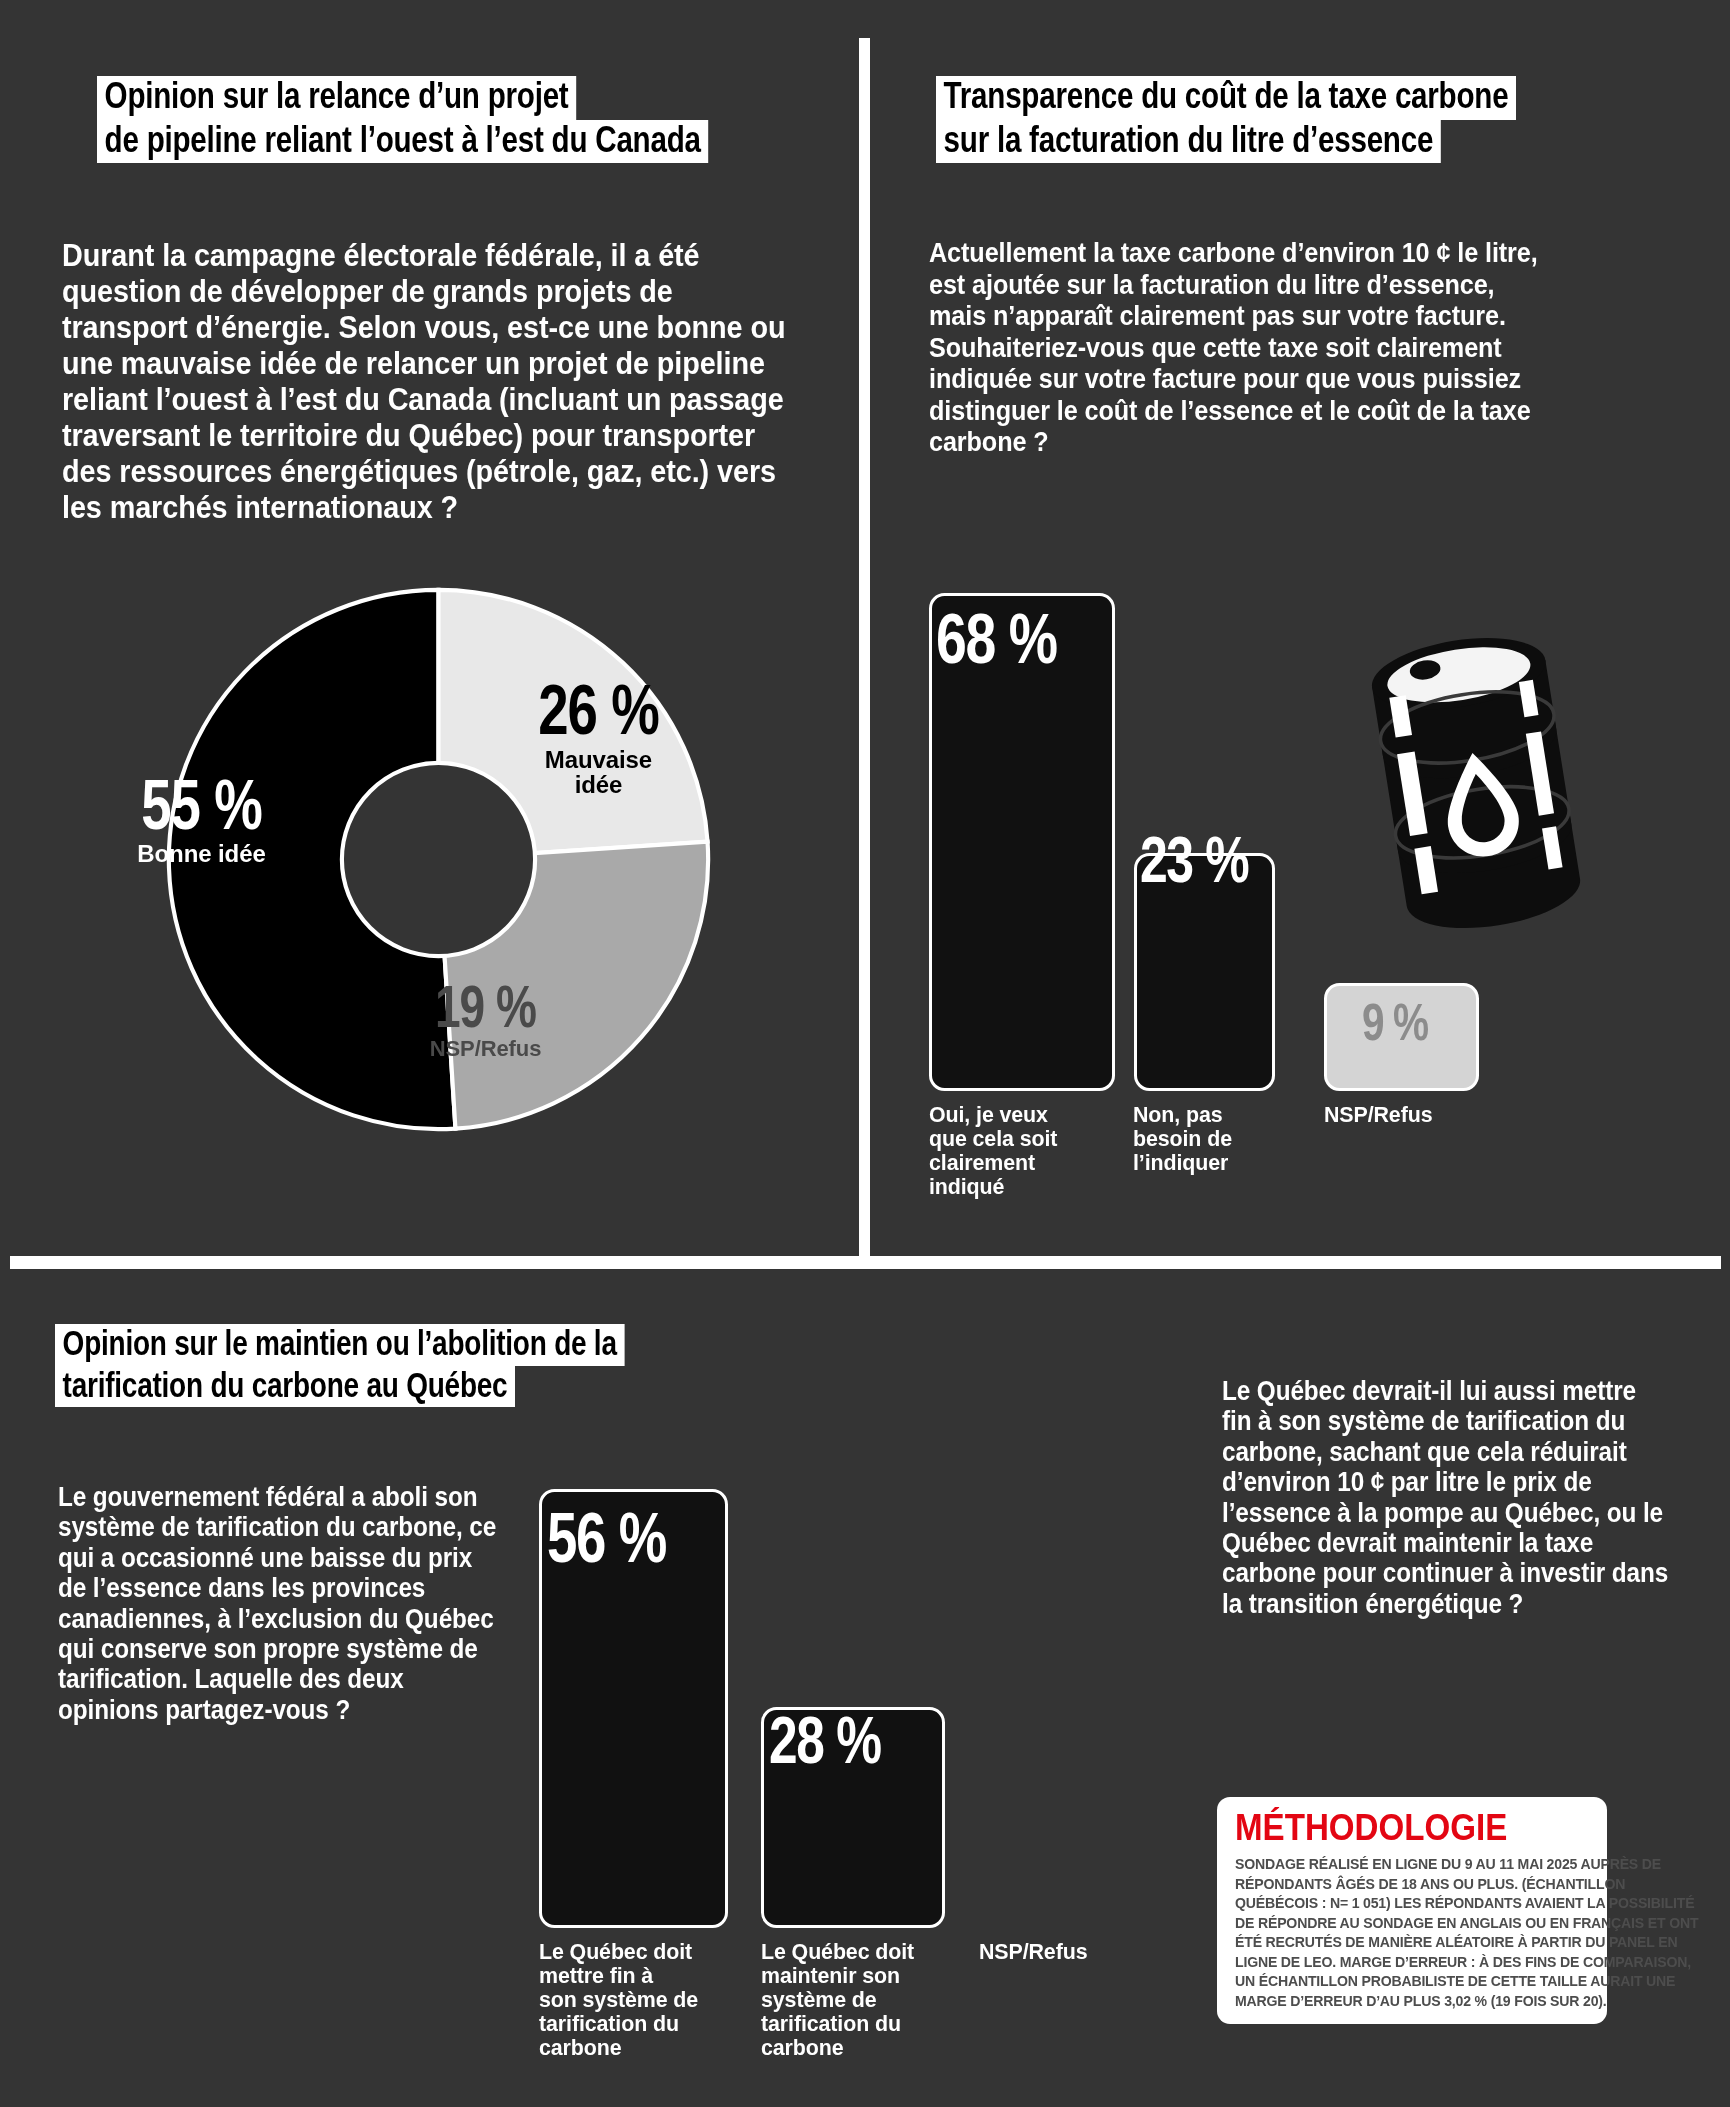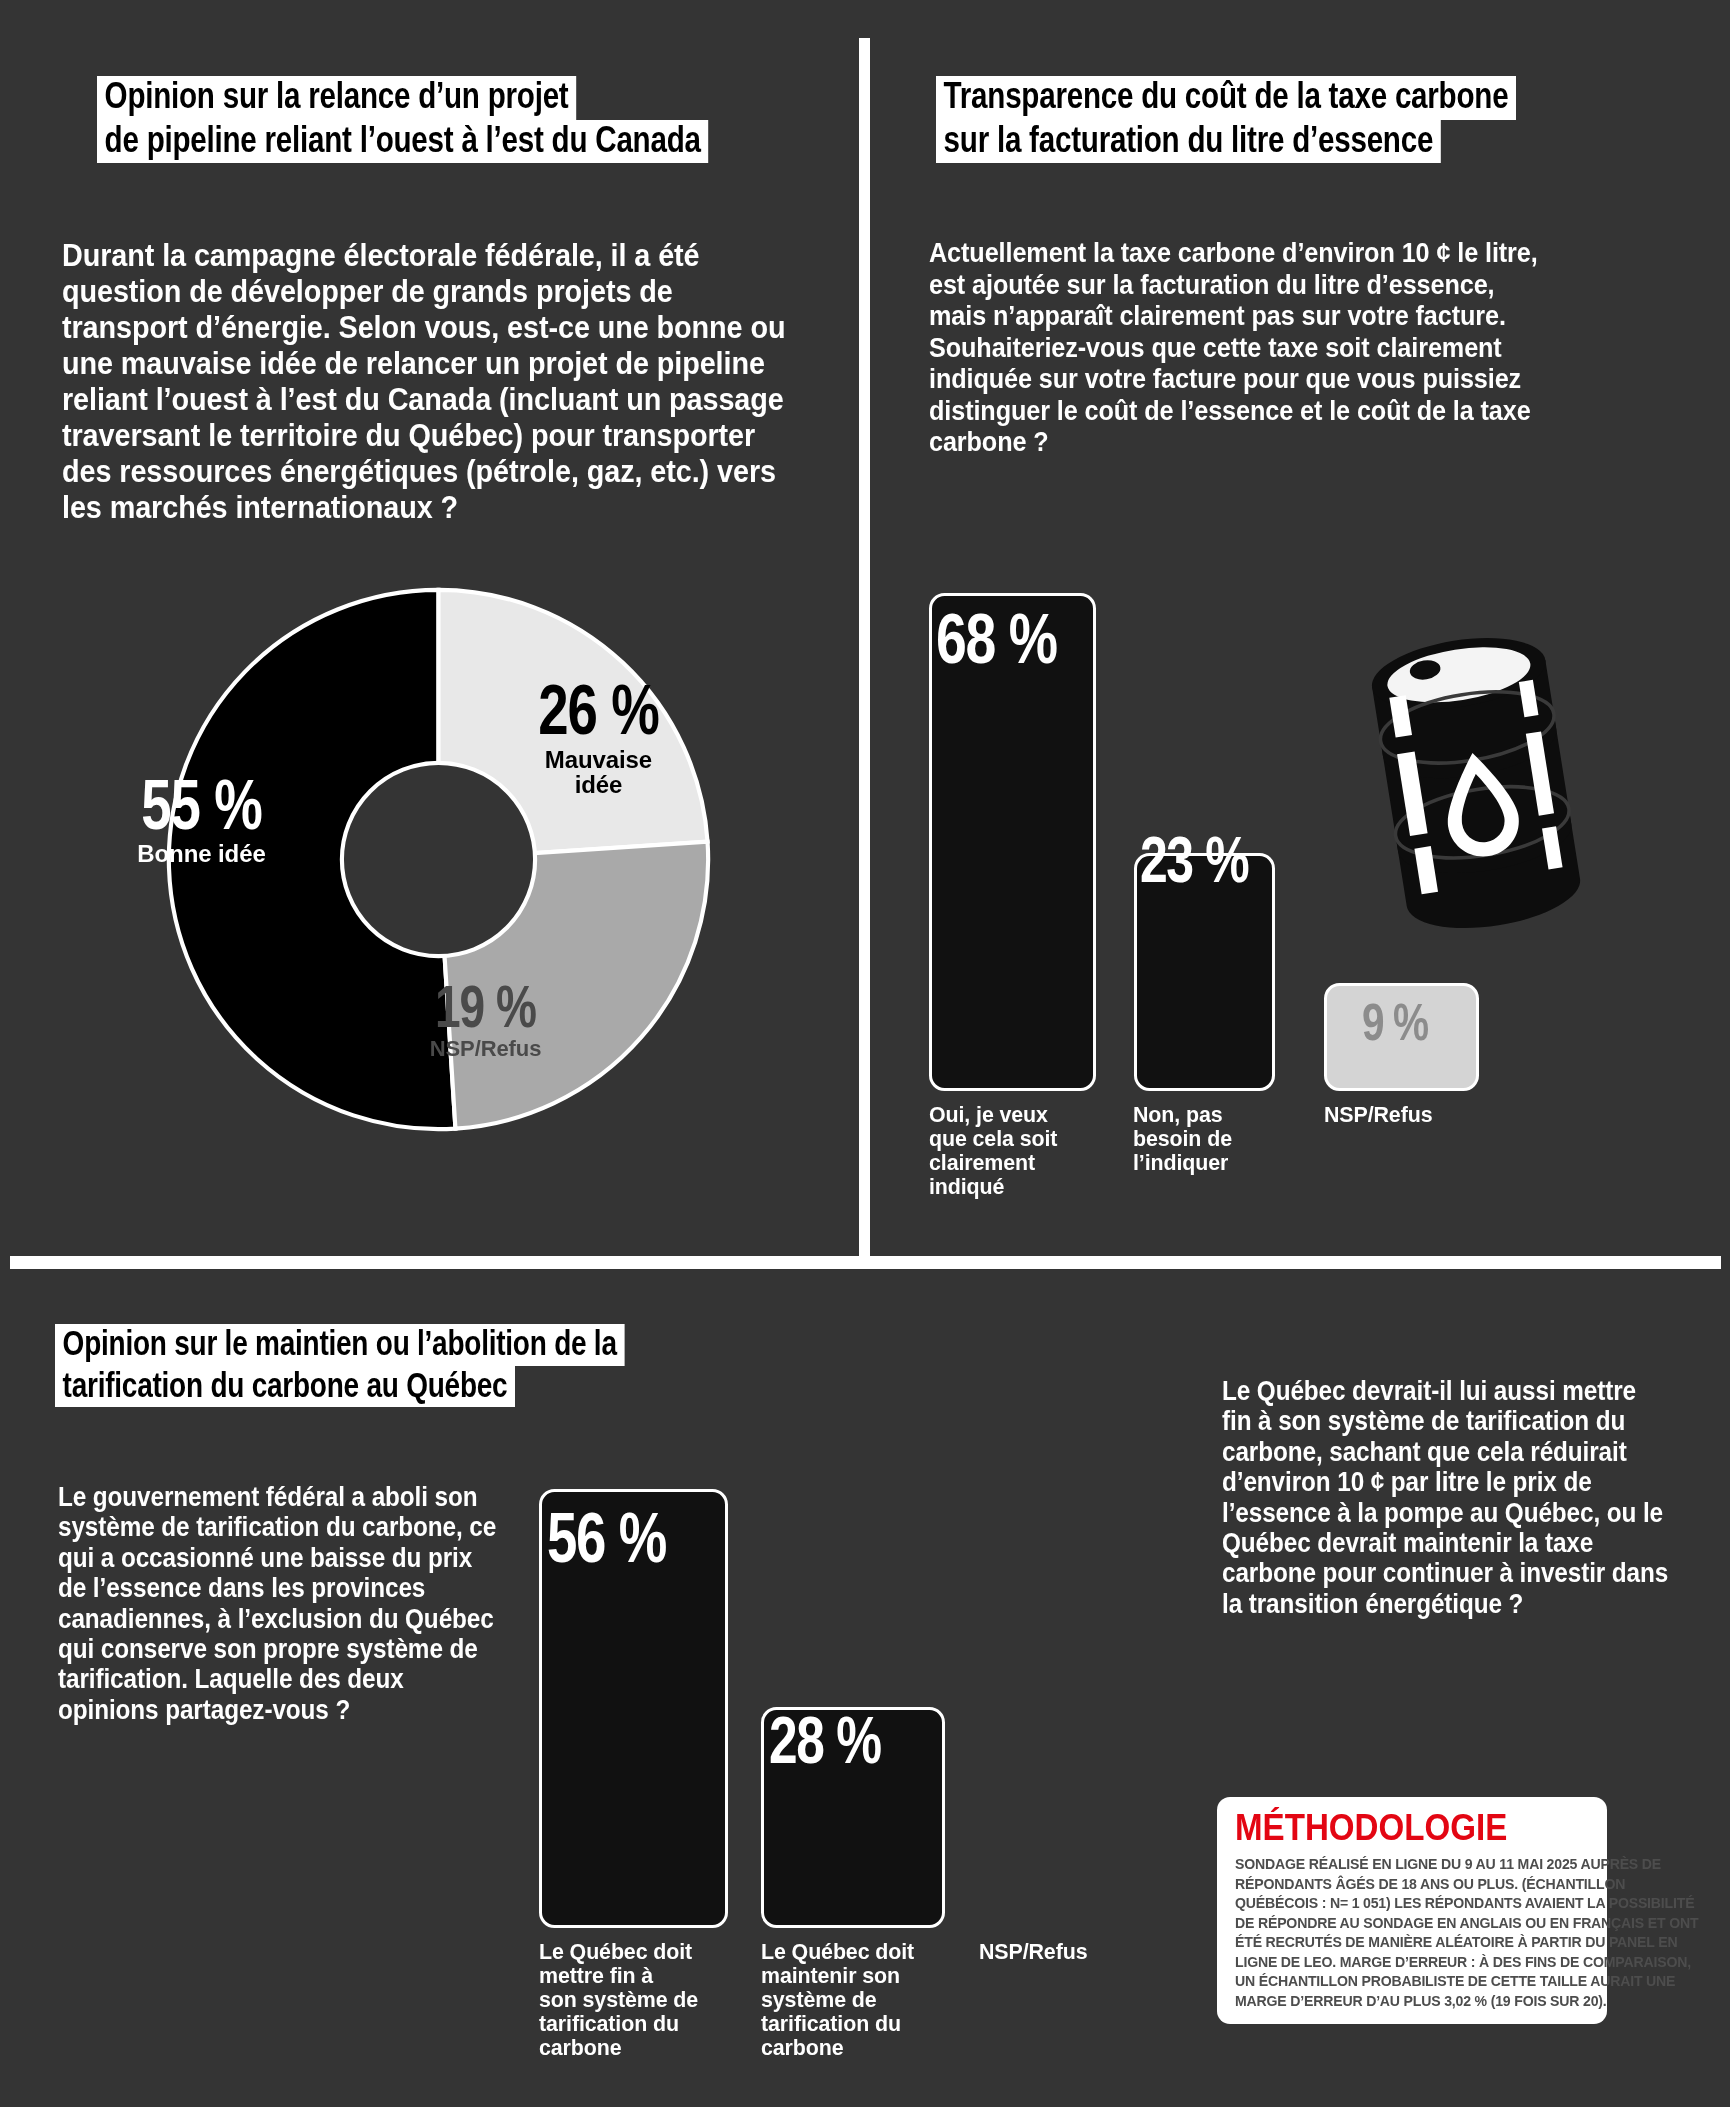--- a/index.html
+++ b/index.html
@@ -218,21 +218,21 @@
         <rect x="318" y="358" width="24" height="70" fill="#ffffff"></rect>
 
         <path d="M 222,214 C 222,214 162,292 162,330 C 162,364 189,390 222,390 C 255,390 282,364 282,330 C 282,292 222,214 222,214 Z
                  M 222,250 C 222,250 258,300 258,330 C 258,350 242,366 222,366 C 202,366 186,350 186,330 C 186,300 222,250 222,250 Z" fill="#ffffff" fill-rule="evenodd"></path>
       </g>
     </svg>
   </div>
 
   <div class="barchart" style="left:929px; top:593px; width:629px; height:498px;">
 
-    <div class="bar-col" style="left:0px; width:167px; height:498px;">
+    <div class="bar-col" style="left:0px; width:186px; height:498px;">
       <div class="bar-box" style="height:498px;"></div>
       <div class="bar-val" style="left:7.1px; top:13px; font-size:71px; width:214px;">68 %</div>
     </div>
 
     <div class="bar-col" style="left:205px; width:141px; height:498px;">
       <div class="bar-box" style="height:238px;"></div>
       <div class="bar-val" style="left:6px; top:238px; font-size:64px; width:196px;">23 %</div>
     </div>
 
     <div class="bar-col" style="left:395px; width:155px; height:498px;">

